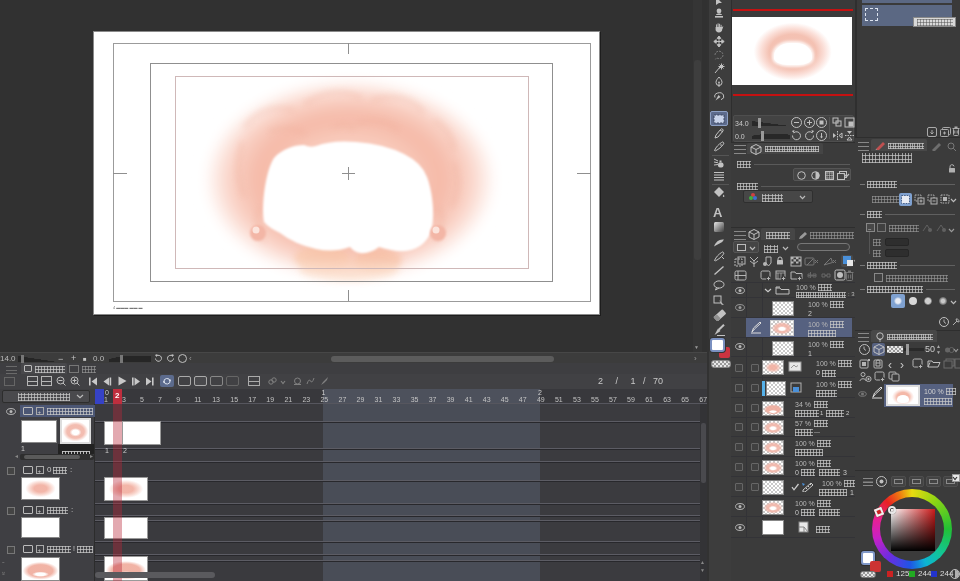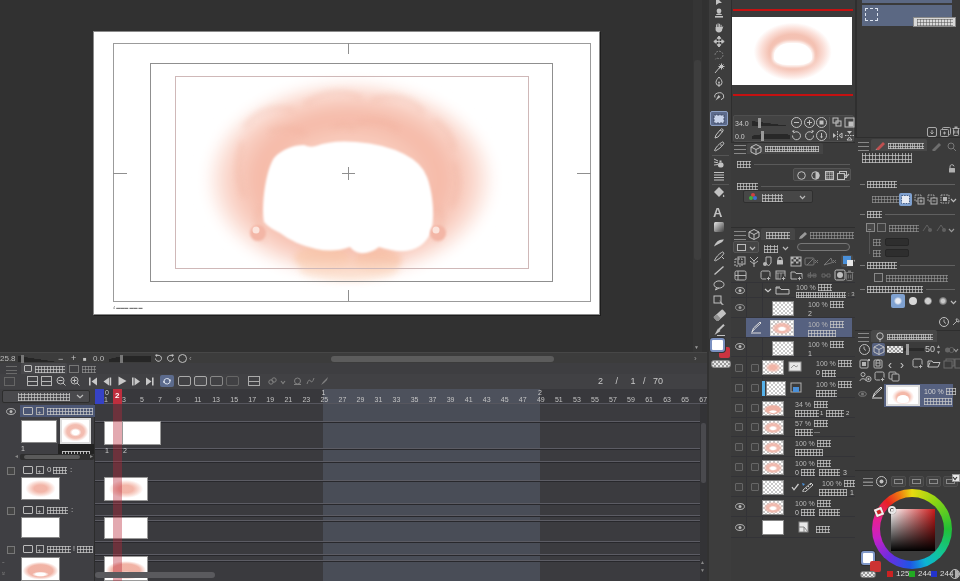--- a/index.html
+++ b/index.html
@@ -92,21 +92,21 @@
           <line x1="254.5" y1="135" x2="254.5" y2="148"></line>
    </g>
    <text x="19" y="277" font-size="4" fill="#777">4 ▬▬▬ ▬▬ ▬</text>
   </svg>
  </div>
 <div class="abs" style="left:693px;top:0px;width:9px;height:352px;background:#353535"></div>
 <div class="abs" style="left:694px;top:60px;width:7px;height:200px;background:#3e3e3e;border-radius:3px"></div>
 <span class="abs" style="left:694px;top:345px;font-size:5px;color:#9a9a9a;line-height:1;white-space:nowrap">▼</span>
 </div>
 <div class="abs" style="left:0;top:352px;width:707px;height:11px;background:#3c3c3c;border-top:1px solid #474747">
-<span class="abs" style="left:0px;top:2px;font-size:8px;color:#bbb;line-height:1;white-space:nowrap">25.8</span>
+<span class="abs" style="left:0px;top:2px;font-size:8px;color:#bbb;line-height:1;white-space:nowrap">14.0</span>
 <div class="abs" style="left:18px;top:3px;width:40px;height:6px;background:linear-gradient(to top right,#262626 49%,transparent 50%)"></div>
 <div class="abs" style="left:21px;top:2px;width:3px;height:8px;background:#777"></div>
 <span class="abs" style="left:58px;top:2px;font-size:9px;color:#c4c4c4;line-height:1;white-space:nowrap">−</span>
 <span class="abs" style="left:71px;top:1px;font-size:9px;color:#c4c4c4;line-height:1;white-space:nowrap">+</span>
 <span class="abs" style="left:83px;top:3px;font-size:6px;color:#c4c4c4;line-height:1;white-space:nowrap">■</span>
 <span class="abs" style="left:93px;top:2px;font-size:8px;color:#bbb;line-height:1;white-space:nowrap">0.0</span>
 <div class="abs" style="left:109px;top:3px;width:42px;height:6px;background:radial-gradient(60px 14px at 30px 8px,#262626 60%,transparent 61%)"></div>
 <div class="abs" style="left:120px;top:2px;width:3px;height:8px;background:#777"></div>
 <span class="abs" style="left:154px;top:1px">
       <svg width="9" height="9" viewBox="0 0 9 9">

